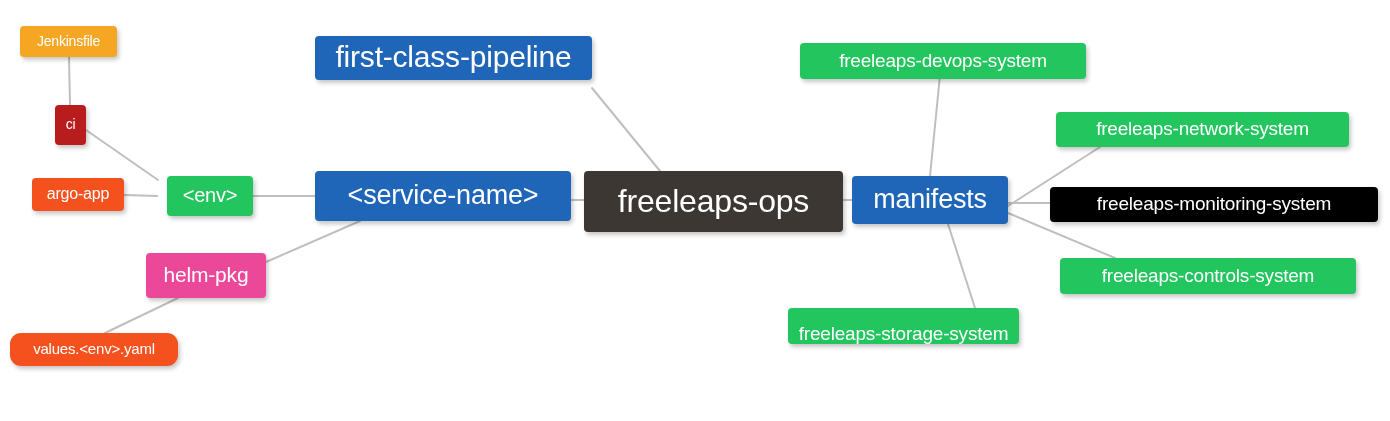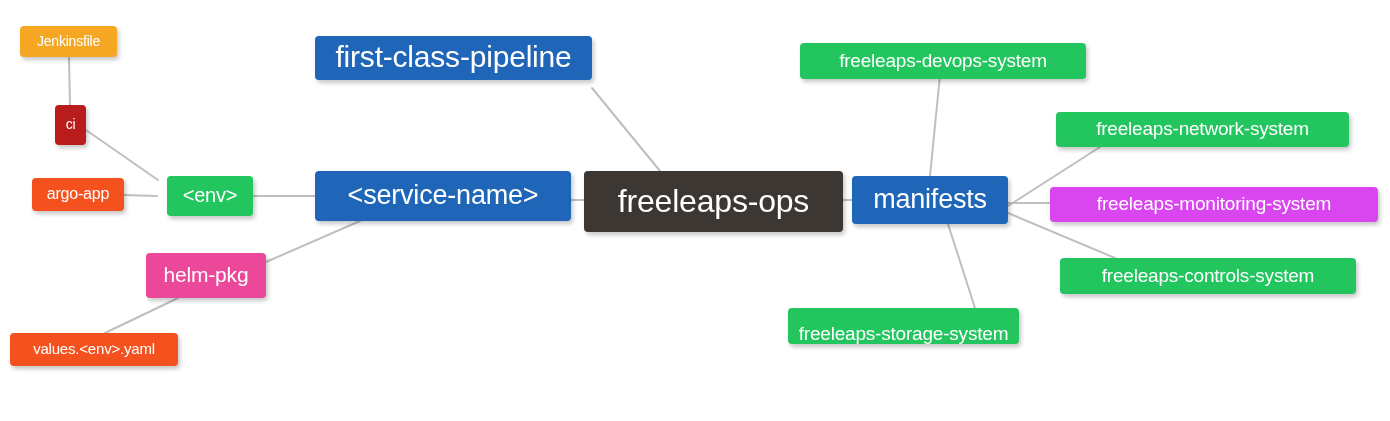--- a/index.html
+++ b/index.html
@@ -75,42 +75,42 @@
       </div>
       <div class="node" style="left: 32px; top: 178px; width: 92px; height: 33px; background: rgb(244, 81, 30); font-size: 16px;">
         <span>argo-app</span>
       </div>
       <div class="node" style="left: 157px; top: 176px; width: 86px; height: 40px; background: rgb(34, 197, 94); font-size: 20px; margin-left: 10px;">
         <span>&lt;env&gt;</span>
       </div>
       <div class="node" style="left: 146px; top: 253px; width: 120px; height: 45px; background: #ec4899; font-size: 21px;">
         <span>helm-pkg</span>
       </div>
-      <div class="node" style="left: 10px; top: 333px; width: 168px; height: 33px; background: rgb(244, 81, 30); font-size: 15px;">
+      <div class="node" style="left: 10px; top: 333px; width: 168px; height: 33px; background: rgb(244, 81, 30); font-size: 15px; border-radius: 11px;">
         <span>values.&lt;env&gt;.yaml</span>
       </div>
       <div class="node" style="left: 315px; top: 36px; width: 277px; height: 44px; background: rgb(31, 101, 184); font-size: 30px;">
         <span>first-class-pipeline</span>
       </div>
       <div class="node" style="left: 315px; top: 171px; width: 256px; height: 50px; background: rgb(31, 101, 184); font-size: 27px; align-items: center;">
         <span>&lt;service-name&gt;</span>
       </div>
       <div class="node" style="left: 584px; top: 171px; width: 259px; height: 61px; background: rgb(60, 55, 51); font-size: 32px;">
         <span>freeleaps-ops</span>
       </div>
       <div class="node" style="left: 852px; top: 176px; width: 156px; height: 48px; background: rgb(31, 101, 184); font-size: 27px;">
         <span>manifests</span>
       </div>
       <div class="node" style="left: 800px; top: 29px; width: 286px; height: 36px; background: rgb(34, 197, 94); font-size: 19px; margin-top: 14px;">
         <span>freeleaps-devops-system</span>
       </div>
       <div class="node" style="left: 1056px; top: 112px; width: 293px; height: 35px; background: rgb(34, 197, 94); font-size: 19px;">
         <span>freeleaps-network-system</span>
       </div>
-      <div class="node" style="left: 1050px; top: 187px; width: 328px; height: 35px; background: #d946ef; font-size: 19px;">
+      <div class="node" style="left: 1050px; top: 187px; width: 328px; height: 35px; background: #000000; font-size: 19px;">
         <span>freeleaps-monitoring-system</span>
       </div>
       <div class="node" style="left: 1060px; top: 258px; width: 296px; height: 36px; background: rgb(34, 197, 94); font-size: 19px;">
         <span>freeleaps-controls-system</span>
       </div>
       <div class="node" style="left: 788px; top: 308px; width: 231px; height: 36px; background: rgb(34, 197, 94); font-size: 19px; align-items: flex-end;">
         <span>freeleaps-storage-system</span>
       </div>
     </div>
 </div>

